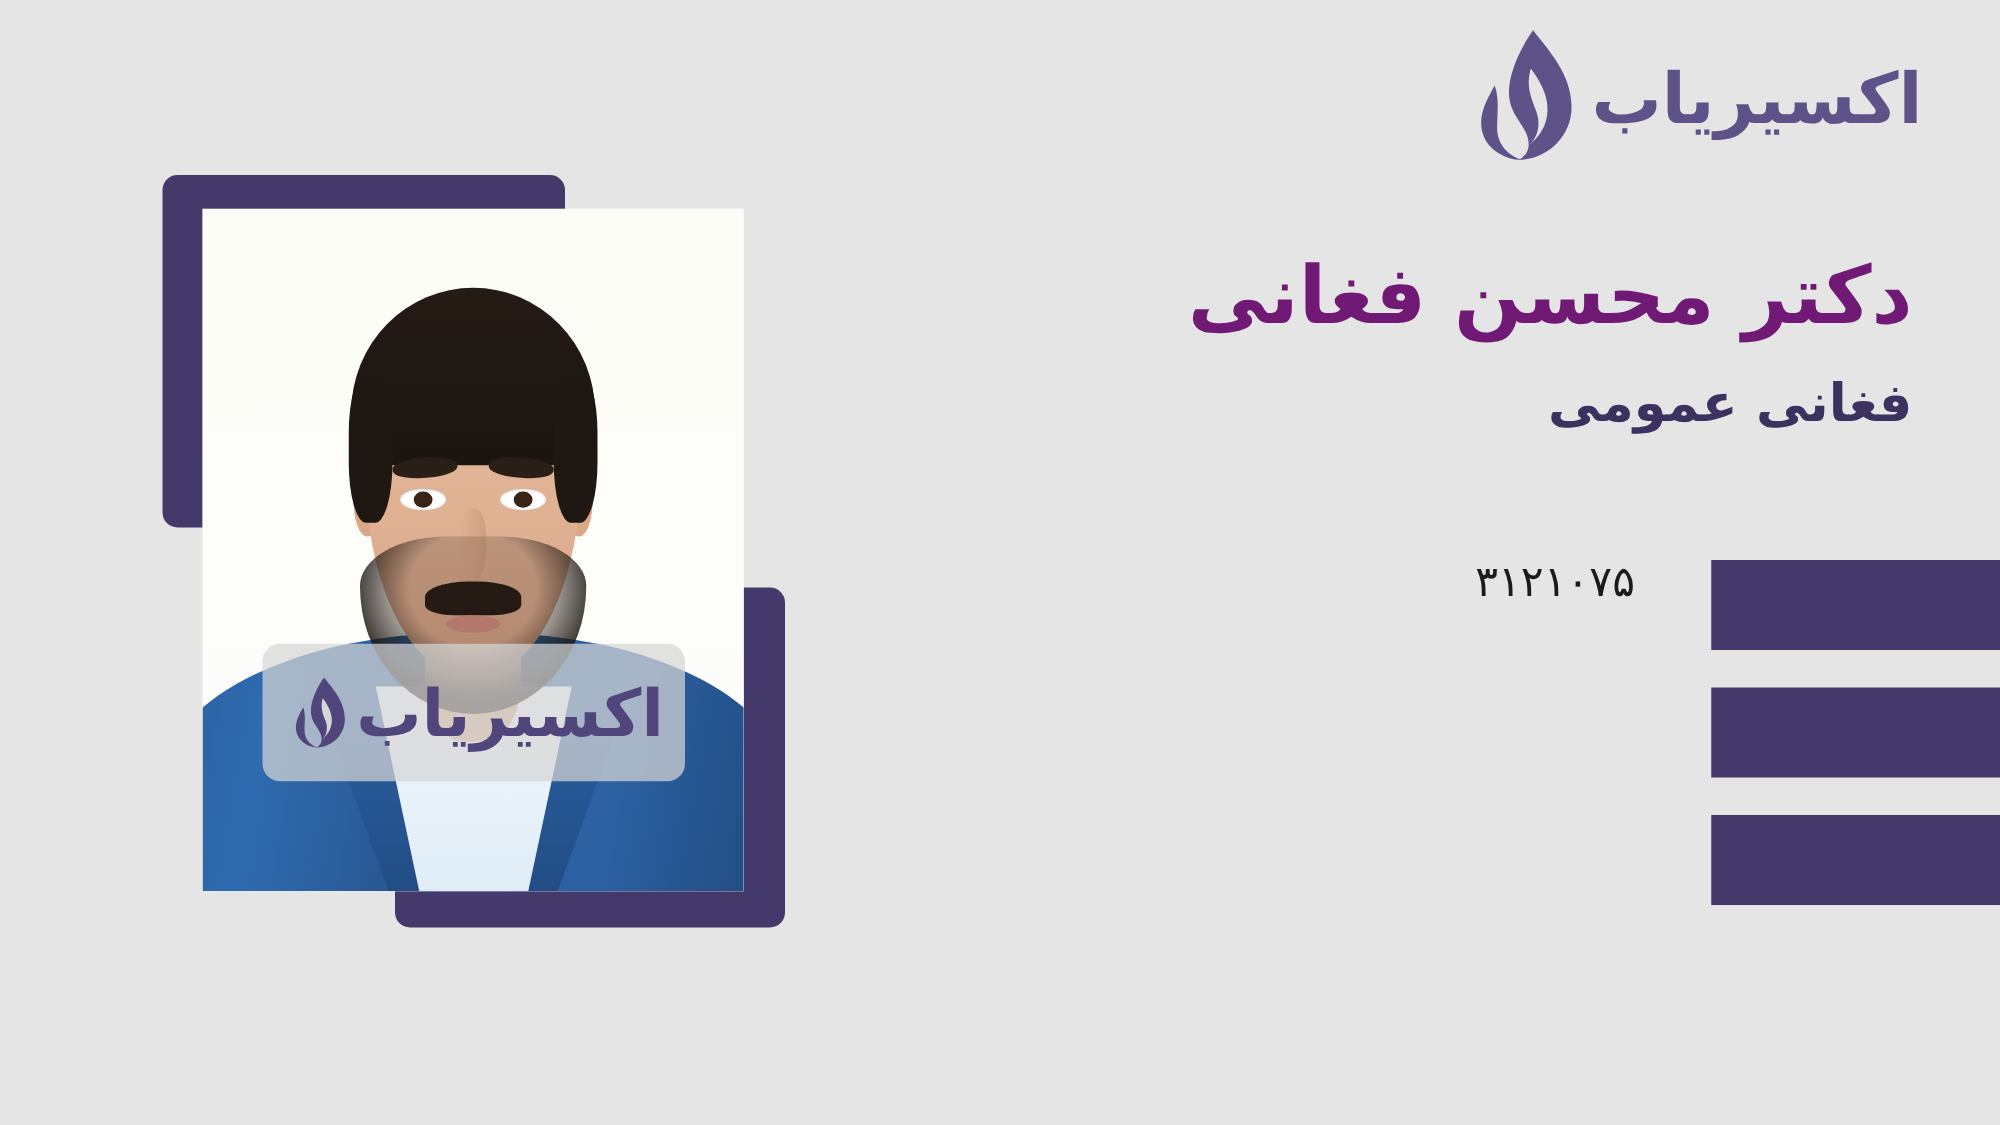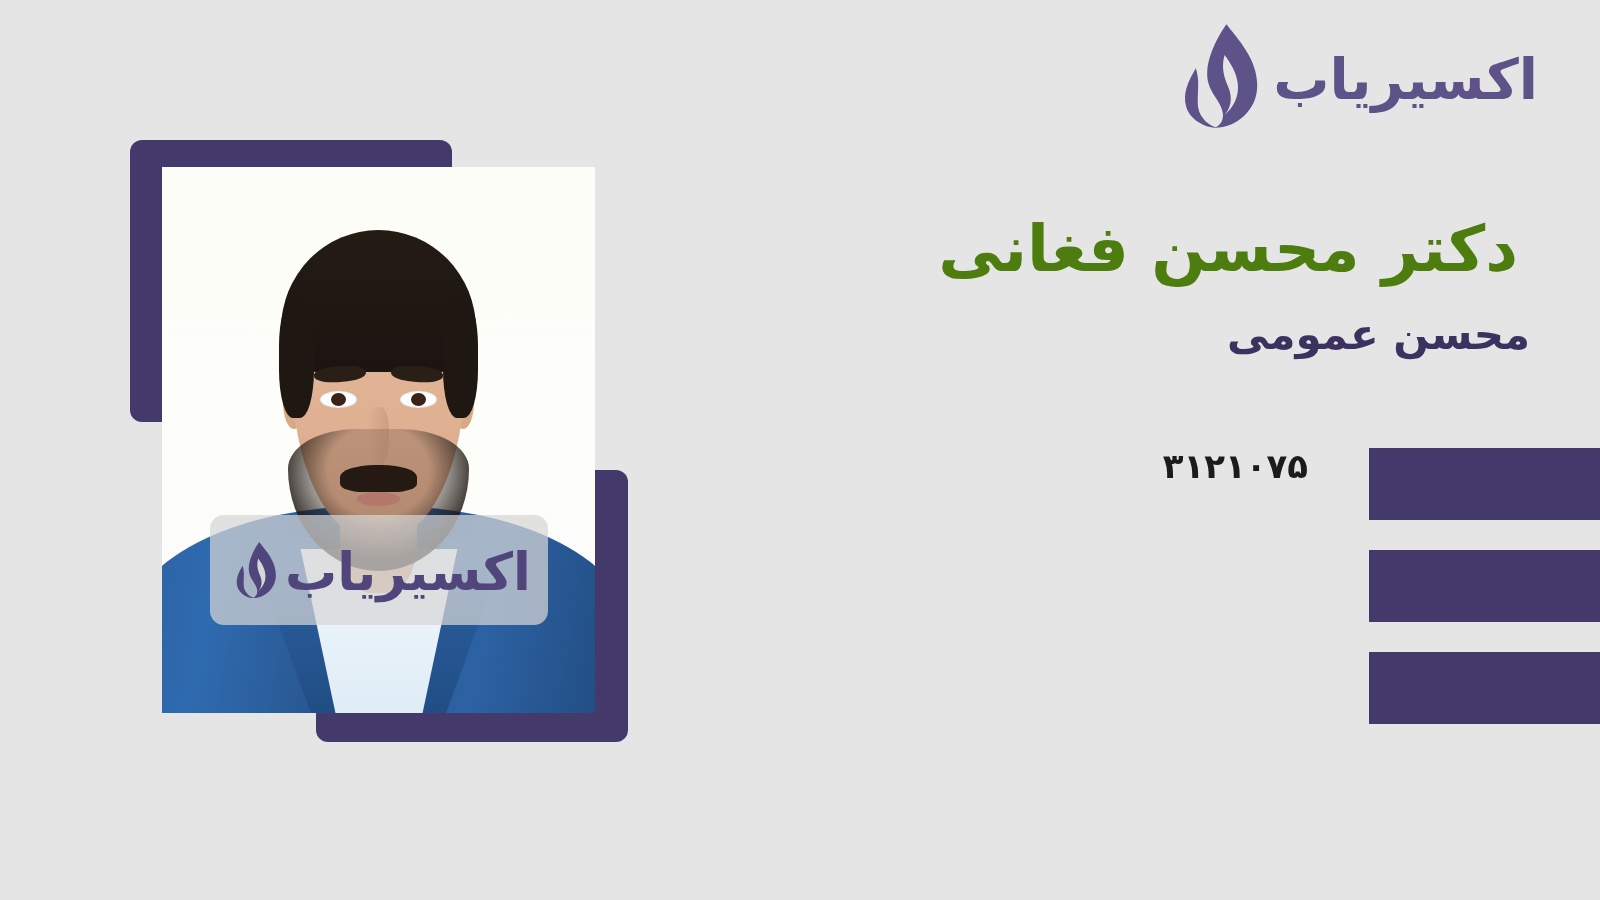--- a/index.html
+++ b/index.html
@@ -272,36 +272,36 @@
     position: absolute;
     right: 70px;
     top: 200px;
     width: 720px;
     text-align: right;
     direction: rtl;
   }
   .doctor-name {
     font-size: 64px;
     font-weight: 700;
-    color: #4d7c0f;
+    color: #701a75;
     line-height: 1.18;
-    margin: 12px;
+    margin: 0;
     white-space: nowrap;
   }
   .doctor-specialty {
     font-size: 42px;
     font-weight: 700;
     color: #3b3260;
     line-height: 1.2;
     margin: 22px 0 0 0;
     white-space: nowrap;
   }
   .doctor-phone {
     font-size: 34px;
-    font-weight: 700;
+    font-weight: 400;
     color: #1b1b1b;
     line-height: 1.2;
     margin: 0;
     position: absolute;
     right: 222px;
     top: 246px;
     white-space: nowrap;
   }
   .doctor-address {
     font-size: 26px;
@@ -377,21 +377,21 @@
           <path d="M60 34 C56 48 60 58 64 68 C69 80 66 92 58 98 C66 92 74 82 74 68 C74 54 66 42 60 34 Z" fill="#d6d6d6"></path>
           <path d="M30 48 C22 62 16 74 20 88 C24 102 40 110 52 110 C40 106 32 96 32 84 C32 70 34 60 30 48 Z" fill="#50467b"></path>
         </svg>
         <span class="wm-text">اکسیریاب</span>
       </div>
     </div>
   </div>
 
   <div class="info">
     <h1 class="doctor-name">دکتر محسن فغانی</h1>
-    <h2 class="doctor-specialty">محسن عمومی</h2>
+    <h2 class="doctor-specialty">فغانی عمومی</h2>
     <p class="doctor-phone">۳۱۲۱۰۷۵</p>
   </div>
 
   <div class="bar bar-1"></div>
   <div class="bar bar-2"></div>
   <div class="bar bar-3"></div>
 
 </div>
 
 </body></html>

